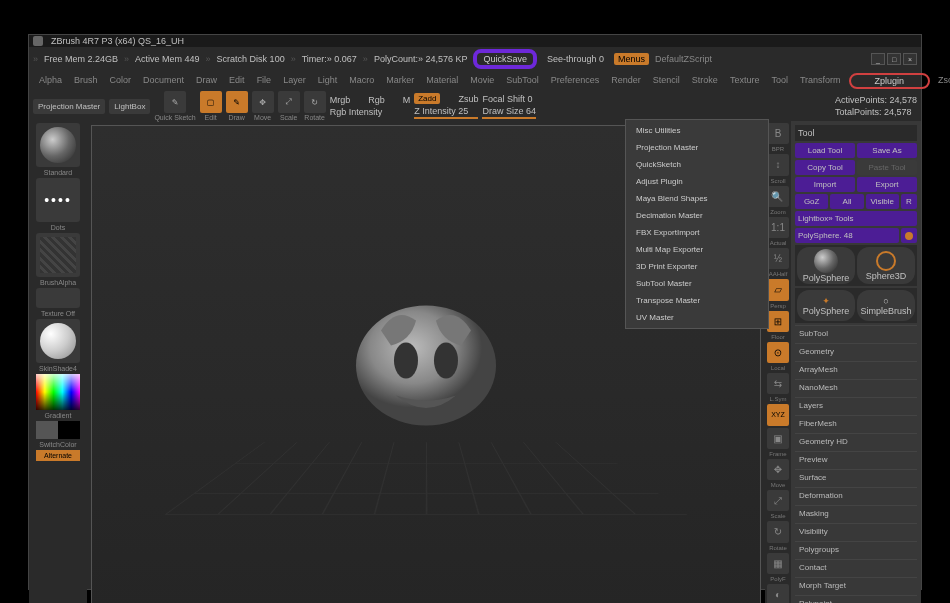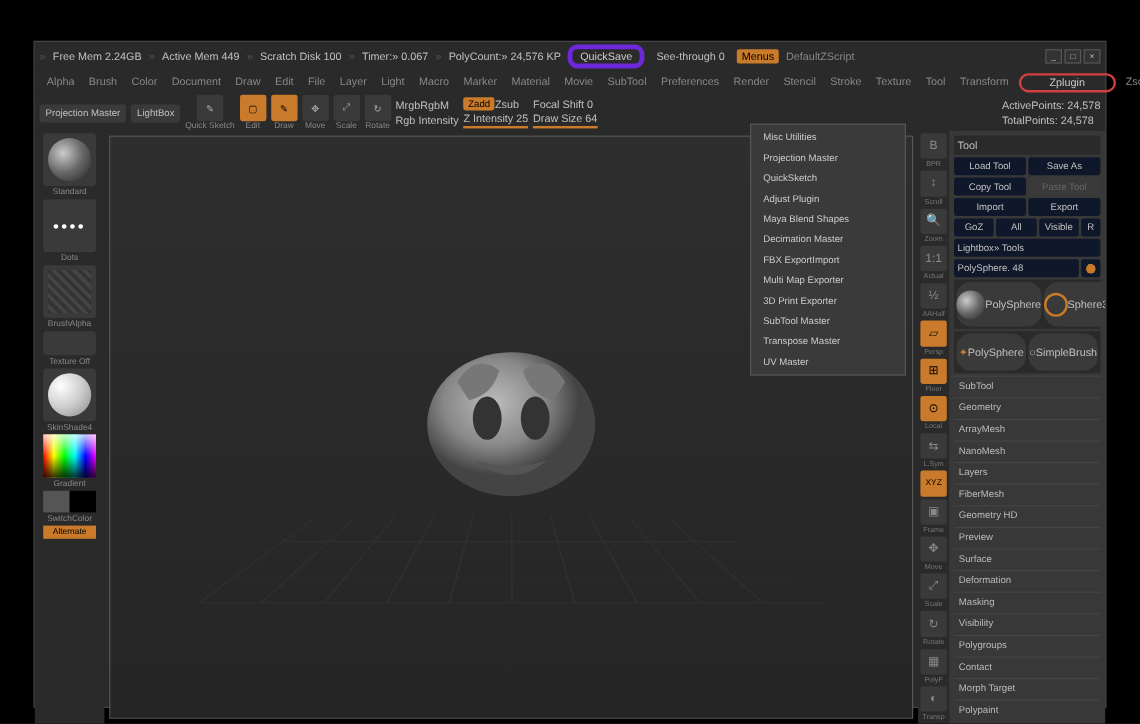--- a/index.html
+++ b/index.html
@@ -17,21 +17,21 @@
 .winbtns span{width:14px;height:12px;background:#333;border:1px solid #555;display:flex;align-items:center;justify-content:center;font-size:7px}
 .menubar{display:flex;gap:4px;padding:2px 6px;background:#2a2a2a;font-size:8px}
 .menubar span{padding:2px 4px;color:#888;cursor:pointer}
 .menubar .active{border:2px solid #d04040;border-radius:10px;padding:1px 24px;color:#ccc}
 .toolbar{display:flex;align-items:center;gap:4px;padding:4px;background:#2a2a2a;height:30px}
 .tb-btn{background:#3a3a3a;padding:3px 5px;font-size:8px;border-radius:2px;display:flex;flex-direction:column;align-items:center;min-width:32px}
 .tb-icon{background:#c97a2a;color:#000;width:22px;height:22px;display:flex;align-items:center;justify-content:center;border-radius:2px;font-size:8px}
 .tb-icon.gray{background:#3a3a3a;color:#aaa}
 .tb-label{font-size:7px;color:#888;margin-top:1px}
 .slider-group{display:flex;flex-direction:column;font-size:8px;gap:2px}
-.slider-row{display:flex;gap:0;align-items:center}
+.slider-row{display:flex;gap:18px;align-items:center}
 .zadd{background:#c97a2a;color:#000;padding:1px 4px;border-radius:2px;font-size:8px}
 .underline{border-bottom:2px solid #c97a2a;padding-bottom:1px}
 .main{display:flex;height:calc(100% - 60px)}
 .leftcol{width:58px;background:#2a2a2a;display:flex;flex-direction:column;gap:2px;padding:2px;align-items:center}
 .thumb{width:44px;height:44px;background:#3a3a3a;border-radius:3px;display:flex;align-items:center;justify-content:center;position:relative}
 .thumb-label{font-size:7px;color:#888;text-align:center}
 .sphere{width:36px;height:36px;border-radius:50%;background:radial-gradient(circle at 35% 35%,#ccc,#666,#222)}
 .dots{color:#fff;letter-spacing:2px;font-size:14px}
 .alpha-grid{width:36px;height:36px;background:repeating-linear-gradient(45deg,#333,#333 3px,#444 3px,#444 6px)}
 .mat-sphere{width:36px;height:36px;border-radius:50%;background:radial-gradient(circle at 30% 30%,#fff,#ccc,#888)}
@@ -42,34 +42,38 @@
 .alternate{background:#c97a2a;color:#000;padding:2px;font-size:7px;text-align:center;width:44px}
 .viewport{flex:1;background:linear-gradient(#2e2e2e,#252525);position:relative;border:1px solid #555;margin:4px}
 .mesh{position:absolute;top:50%;left:50%;transform:translate(-50%,-55%);width:170px;height:150px}
 .rightcol{width:26px;background:#2a2a2a;display:flex;flex-direction:column;gap:2px;padding:2px;align-items:center}
 .ricon{width:22px;height:22px;background:#3a3a3a;border-radius:2px;display:flex;align-items:center;justify-content:center;font-size:10px;color:#888}
 .ricon.orange{background:#c97a2a;color:#000}
 .ricon-label{font-size:6px;color:#777;text-align:center}
 .toolpanel{width:130px;background:#383838;padding:4px;display:flex;flex-direction:column;gap:2px;overflow:hidden}
 .toolpanel h3{background:#2a2a2a;padding:3px;font-size:9px;font-weight:normal}
 .btnrow{display:flex;gap:2px}
-.pbtn{flex:1;background:#0f172a;padding:3px;font-size:8px;text-align:center;border-radius:2px}
+.pbtn{flex:1;background:#4c1d95;padding:3px;font-size:8px;text-align:center;border-radius:2px}
 .pbtn.dim{background:#3a3a3a;color:#666}
 .slot{background:#2a2a2a;height:48px;display:flex;gap:2px;padding:2px}
-.slot-item{flex:1;background:#3a3a3a;border-radius:12px;display:flex;flex-direction:row;align-items:center;justify-content:center;font-size:7px}
+.slot-item{flex:1;background:#3a3a3a;border-radius:12px;display:flex;flex-direction:column;align-items:center;justify-content:center;font-size:7px}
 .dot-orange{width:8px;height:8px;background:#c97a2a;border-radius:50%;position:absolute;right:4px;top:4px}
 .accordion{background:#383838;padding:3px 4px;font-size:8px;color:#bbb;border-top:1px solid #444}
-.dropdown{position:absolute;top:68px;left:596px;width:130px;background:#3a3a3a;border:1px solid #555;z-index:100;padding:2px 0}
+.dropdown{position:absolute;top:84px;left:596px;width:144px;background:#3a3a3a;border:1px solid #555;z-index:100;padding:2px 0}
 .dropdown div{padding:4px 10px;font-size:8px;color:#ccc}
 .grid-floor{position:absolute;bottom:40px;left:50%;transform:translateX(-50%) perspective(400px) rotateX(70deg);width:400px;height:200px;background-image:repeating-linear-gradient(0deg,#444 0,#444 1px,transparent 1px,transparent 40px),repeating-linear-gradient(90deg,#444 0,#444 1px,transparent 1px,transparent 40px);opacity:.3}
 </style>
 </head>
 <body>
 
 <div class="frame">
+  <div class="titlebar">
+    <span class="logo"></span>
+    <span>ZBrush 4R7 P3 (x64)   QS_16_UH</span>
+  </div>
 
   <div class="statusbar">
     <span class="sep">»</span>
     <span>Free Mem 2.24GB</span>
       <span class="sep">»</span>
     <span>Active Mem 449</span>
       <span class="sep">»</span>
     <span>Scratch Disk 100</span>
       <span class="sep">»</span>
     <span>Timer:» 0.067</span>

